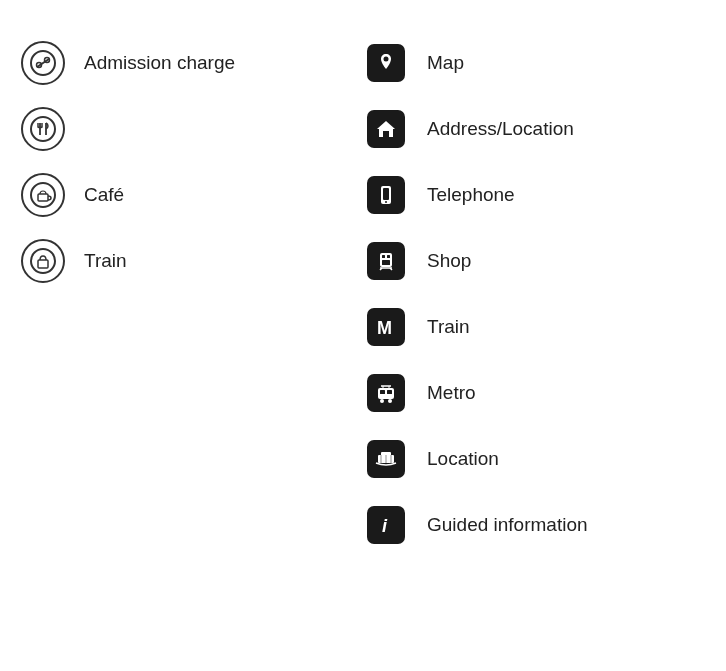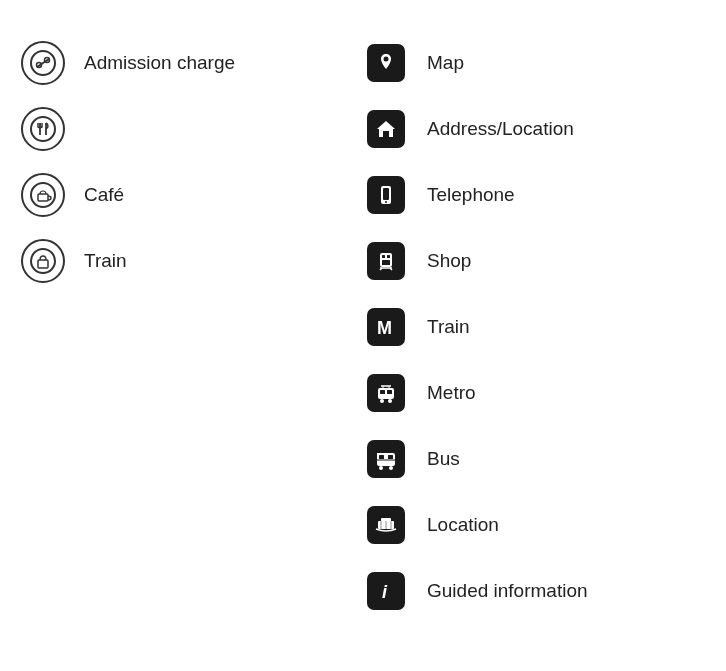--- a/index.html
+++ b/index.html
@@ -218,37 +218,20 @@
             <circle cx="17" cy="21" r="2" fill="white"></circle>
             <line x1="8" y1="6" x2="18" y2="6" stroke="white" stroke-width="1.5"></line>
             <line x1="10" y1="6" x2="10" y2="8" stroke="white" stroke-width="1"></line>
             <line x1="16" y1="6" x2="16" y2="8" stroke="white" stroke-width="1"></line>
           </svg>
         </div>
       </div>
       <span class="label">Metro</span>
     </div>
 
-    <div class="legend-item">
-      <div class="icon-wrap">
-        <div class="icon-square">
-          <svg width="26" height="26" viewBox="0 0 26 26" fill="none">
-
-            <rect x="4" y="7" width="18" height="13" rx="2" fill="white"></rect>
-            <rect x="6" y="9" width="5" height="4" rx="0.5" fill="#1a1a1a"></rect>
-            <rect x="15" y="9" width="5" height="4" rx="0.5" fill="#1a1a1a"></rect>
-            <circle cx="8" cy="22" r="2" fill="white"></circle>
-            <circle cx="18" cy="22" r="2" fill="white"></circle>
-            <line x1="4" y1="14" x2="22" y2="14" stroke="#1a1a1a" stroke-width="1"></line>
-            <rect x="4" y="7" width="2" height="4" rx="0" fill="white"></rect>
-          </svg>
-        </div>
-      </div>
-      <span class="label">Bus</span>
-    </div>
 
     <div class="legend-item">
       <div class="icon-wrap">
         <div class="icon-square">
           <svg width="26" height="26" viewBox="0 0 26 26" fill="none">
 
             <rect x="5" y="9" width="16" height="8" rx="1" fill="white"></rect>
             <path d="M3 17 Q13 21 23 17" stroke="white" stroke-width="1.5" fill="none"></path>
             <rect x="8" y="6" width="10" height="4" rx="1" fill="white"></rect>
             <line x1="8" y1="9" x2="8" y2="17" stroke="#1a1a1a" stroke-width="0.5"></line>

